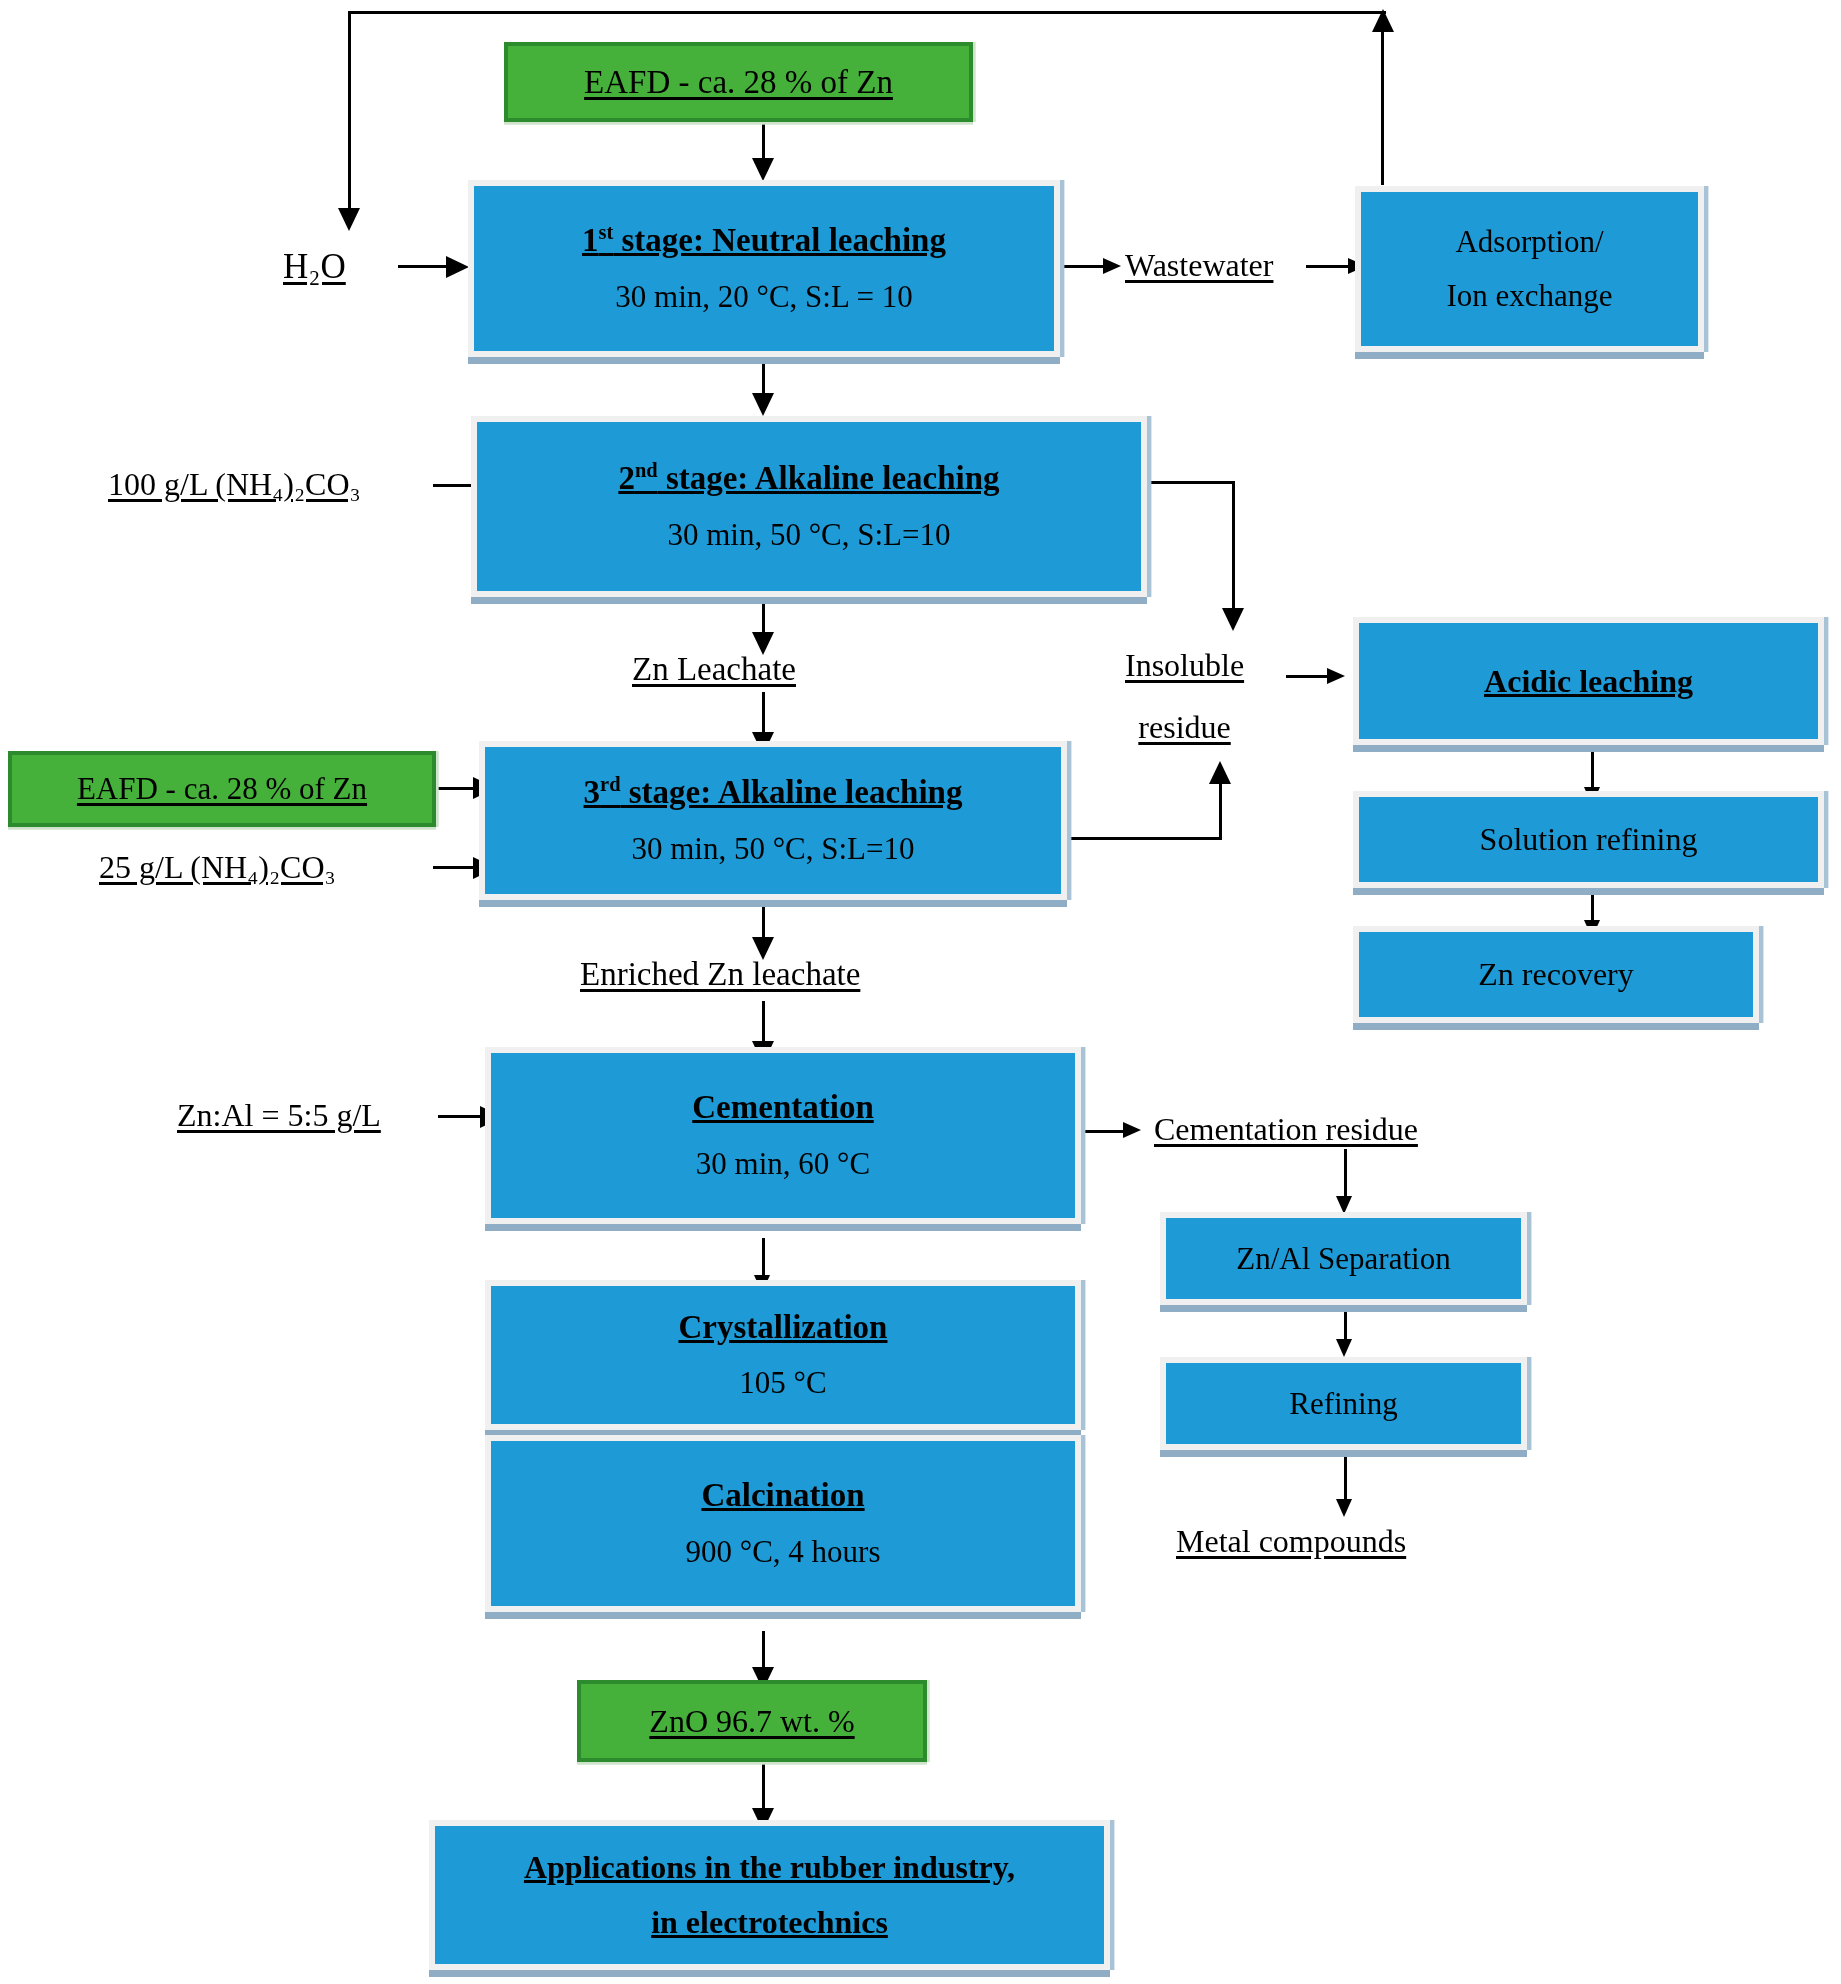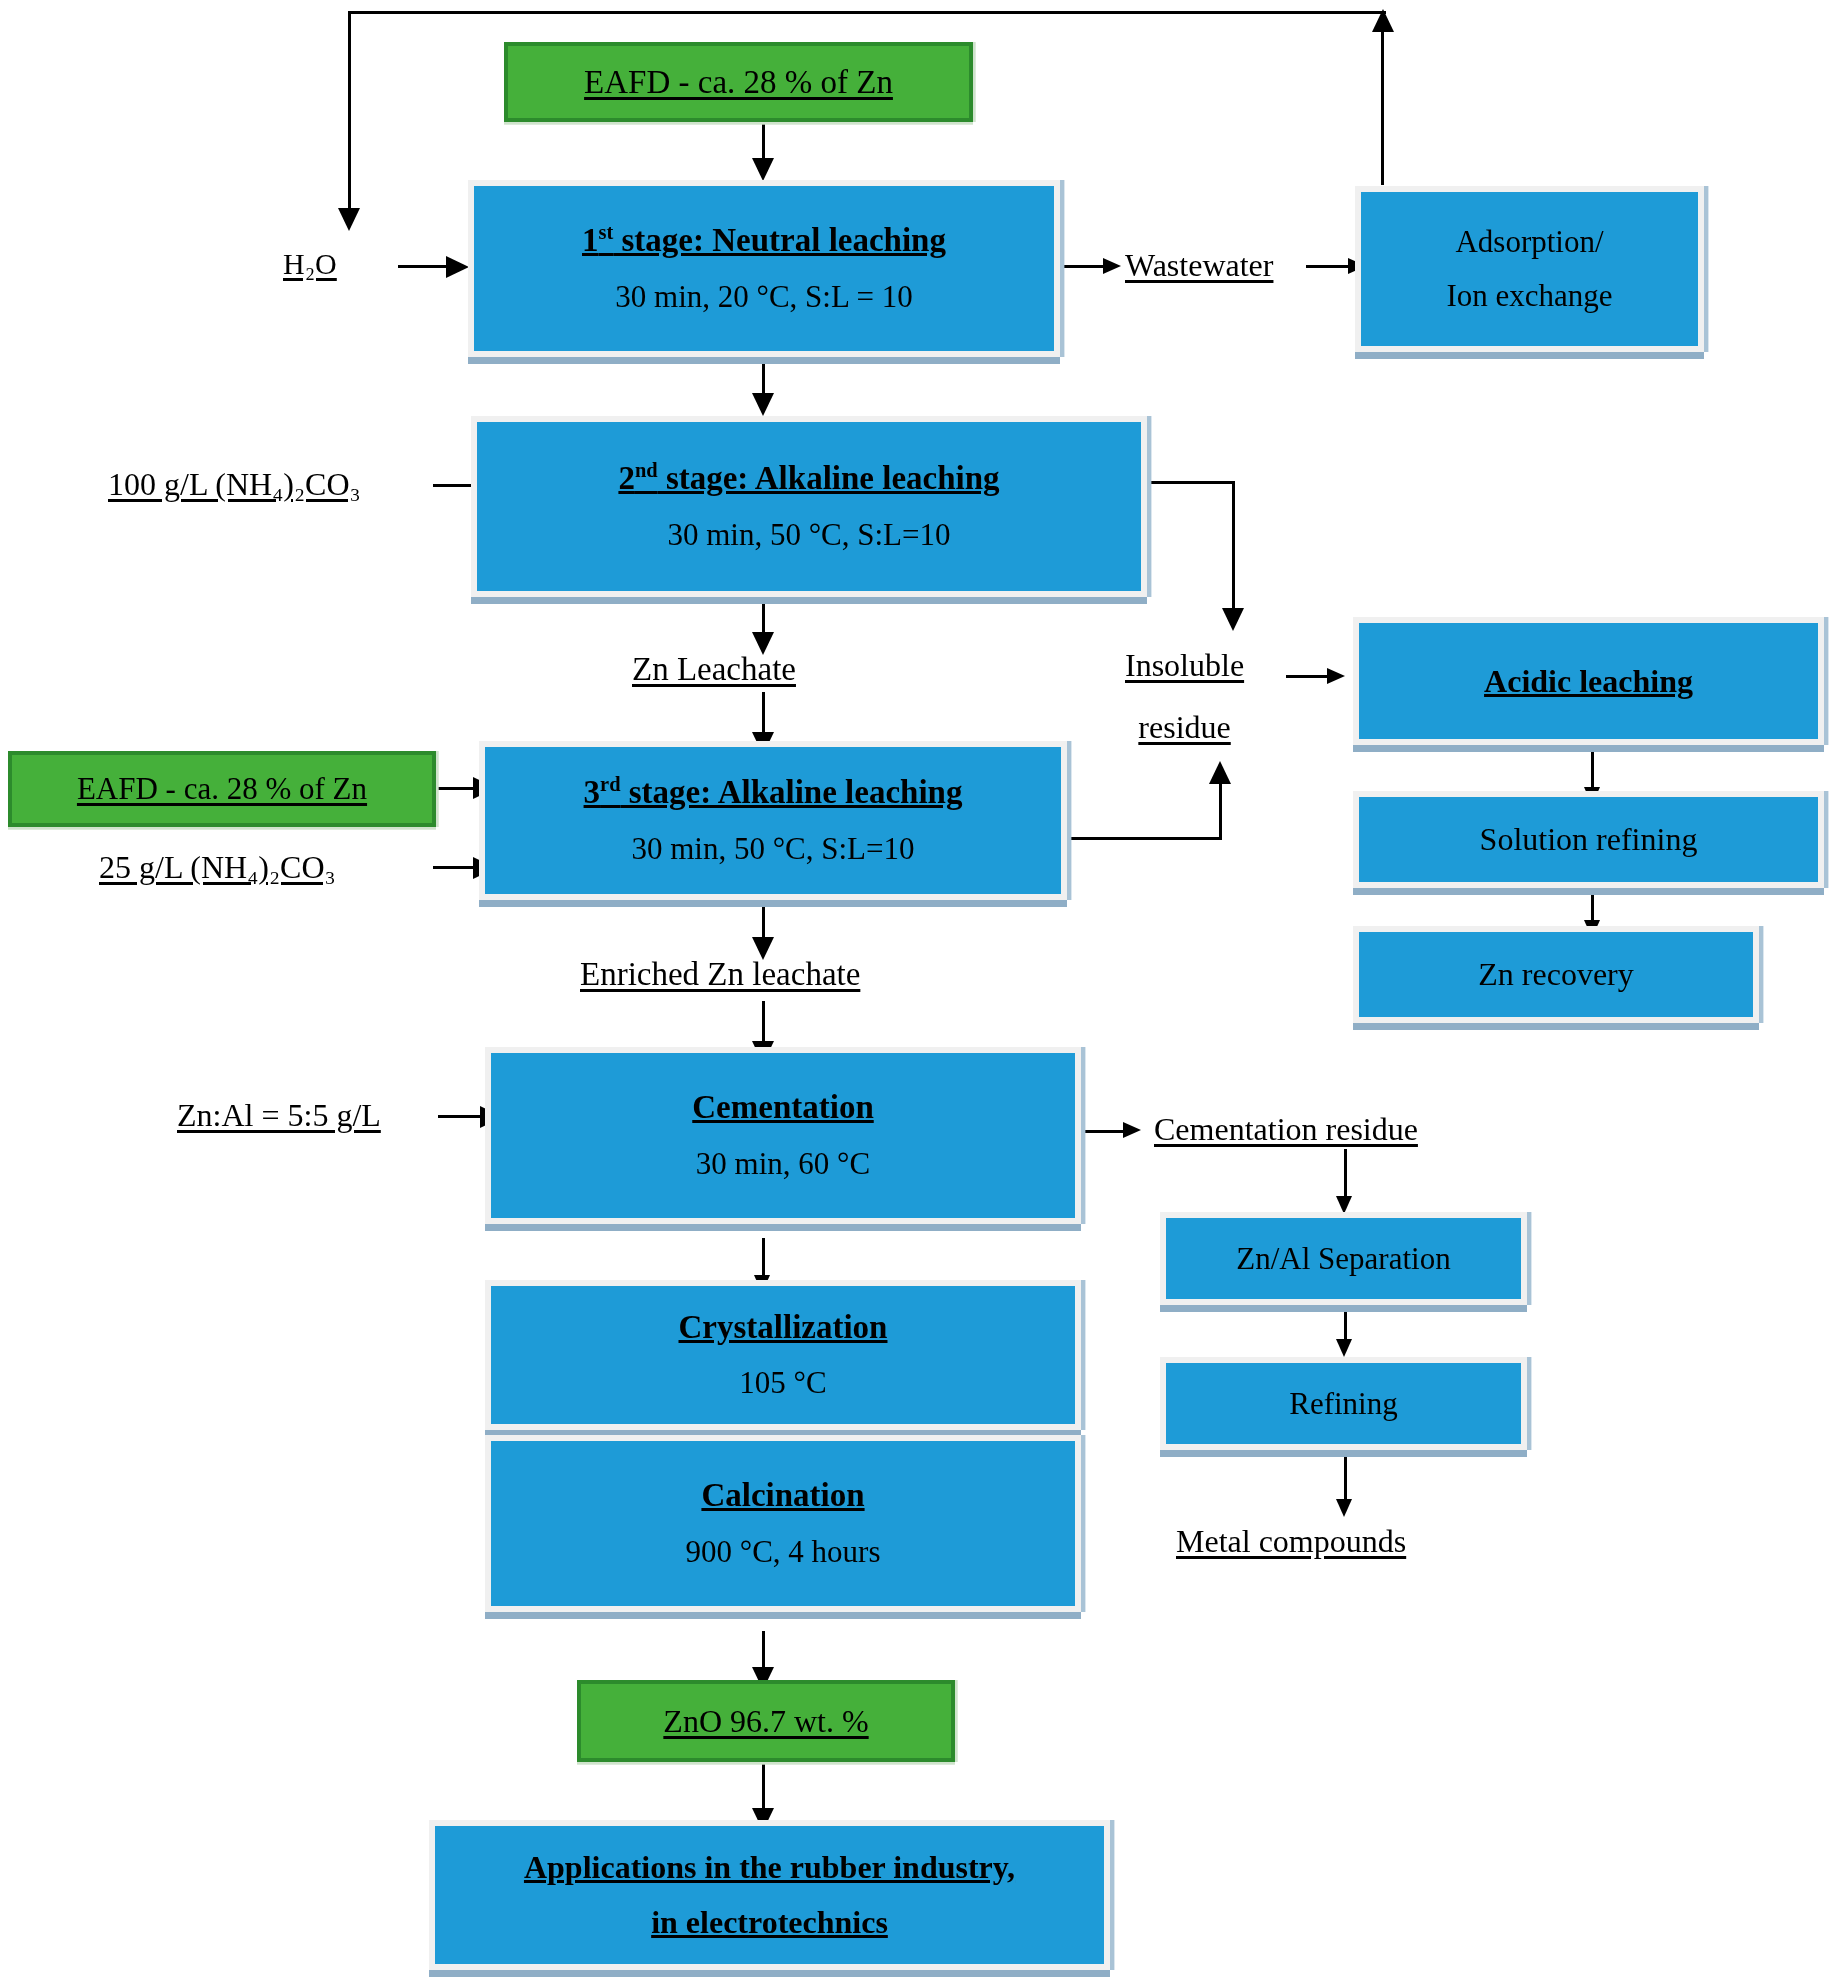--- a/index.html
+++ b/index.html
@@ -182,21 +182,21 @@
   <div class="vline" style="left:762px; top:1631px; height:40px;"></div>
   <div class="ar-d" style="left:752px; top:1667px;"></div>
 
   <div class="vline" style="left:762px; top:1764px; height:49px;"></div>
   <div class="ar-d" style="left:752px; top:1808px;"></div>
 
   <div class="gbox" style="left:504px; top:42px; width:469px; height:80px; font-size:33px;">
     <span>EAFD - ca. 28 % of Zn</span>
   </div>
 
-  <div class="lbl u" style="left:283px; top:245px; font-size:30px;">
+  <div class="lbl u" style="left:283px; top:245px; font-size:35px;">
     <span>H₂O</span>
   </div>
 
   <div class="box" style="left:468px; top:180px; width:592px; height:177px;">
     <div class="inner">
       <span class="line1 bold" style="font-size:33px;"><span>1</span><sup>st</sup><span> stage: Neutral leaching</span></span>
       <span class="line2" style="font-size:31px;">30 min, 20 °C, S:L = 10</span>
     </div>
   </div>
 
@@ -306,21 +306,21 @@
     <div class="inner">
       <span class="line1 bold" style="font-size:33px;">Calcination</span>
       <span class="line2" style="font-size:31px;">900 °C, 4 hours</span>
     </div>
   </div>
 
   <div class="lbl u" style="left:1176px; top:1521px; font-size:32px;">
     <span>Metal compounds</span>
   </div>
 
-  <div class="gbox" style="left:577px; top:1680px; width:378px; height:82px; font-size:32px;">
+  <div class="gbox" style="left:577px; top:1680px; width:350px; height:82px; font-size:32px;">
     <span>ZnO 96.7 wt. %</span>
   </div>
 
   <div class="box" style="left:429px; top:1820px; width:681px; height:150px;">
     <div class="inner">
       <span class="line1 bold" style="font-size:32px;">Applications in the rubber industry,</span>
       <span class="line2 bold" style="font-size:32px;">in electrotechnics</span>
     </div>
   </div>
 

